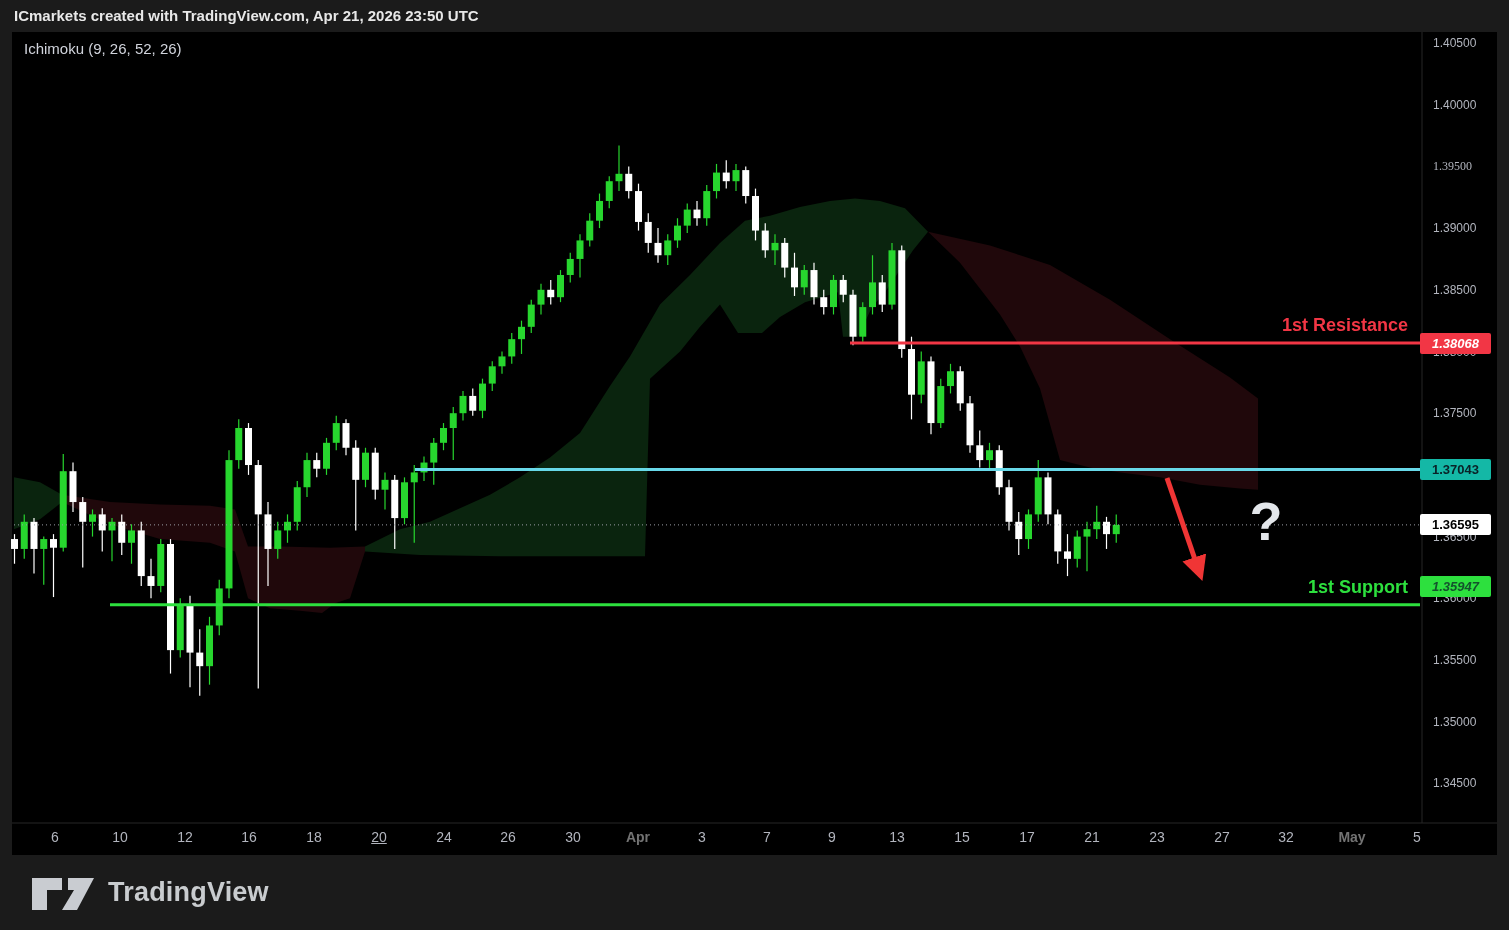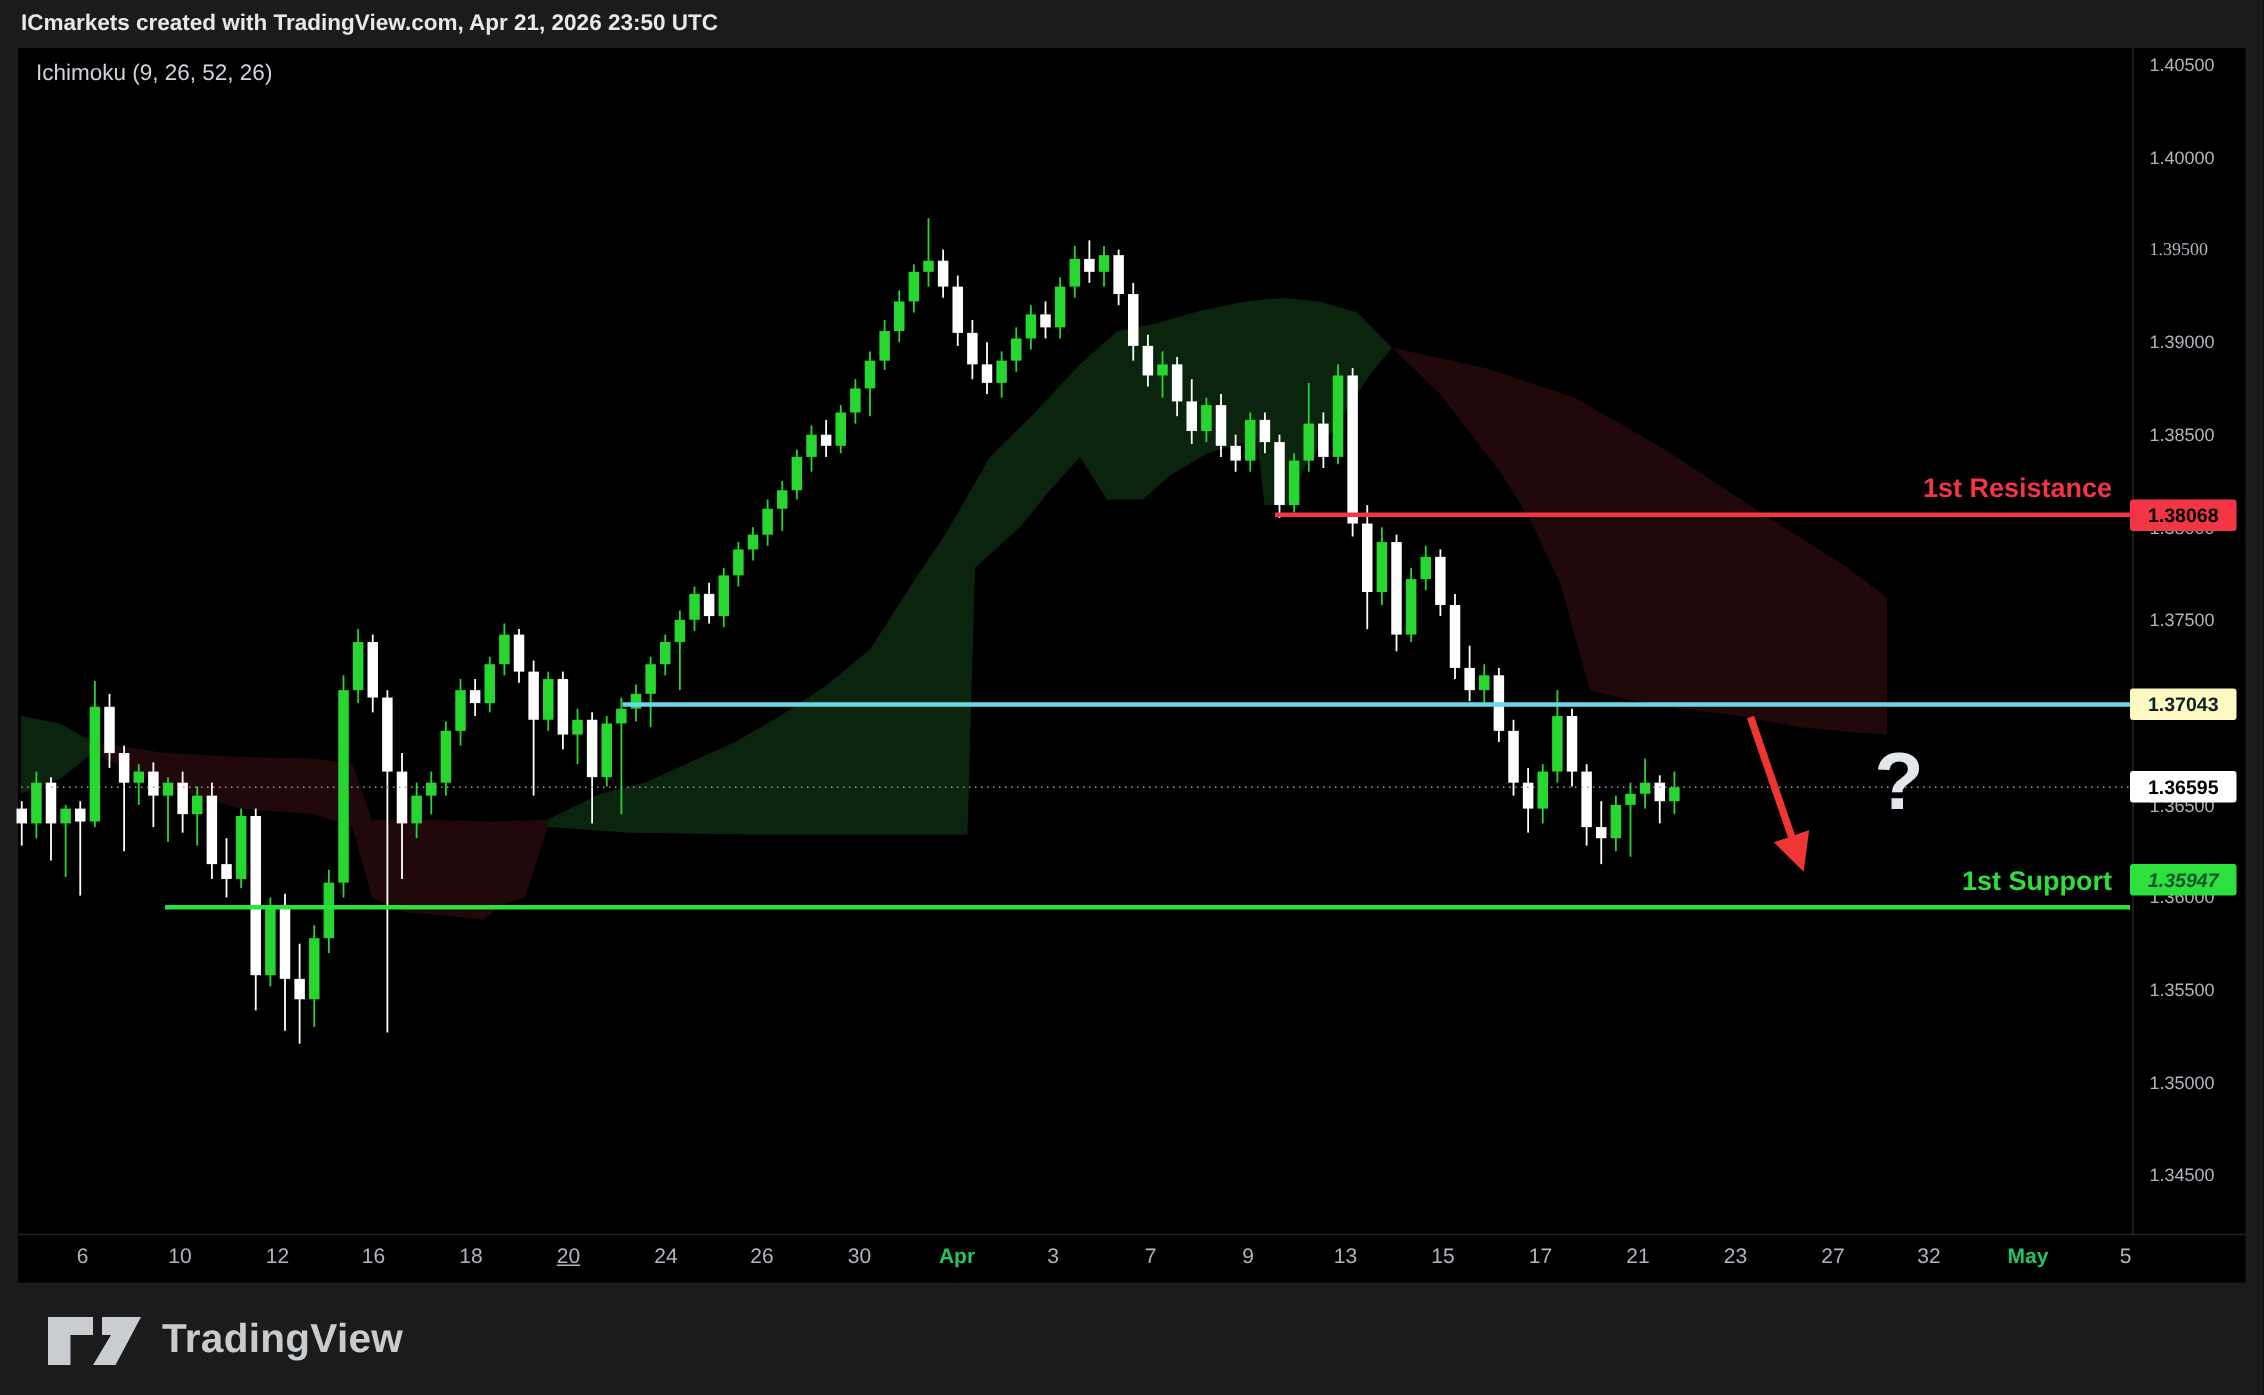--- a/index.html
+++ b/index.html
@@ -4,21 +4,21 @@
 <style>
   html,body{margin:0;padding:0;background:#111;}
   .screen{position:relative;width:1509px;height:930px;background:#1b1b1b;overflow:hidden;
           font-family:"Liberation Sans",sans-serif;}
   .stage{position:absolute;left:0;top:0;width:1509px;height:930px;}
   svg.canvas{position:absolute;left:0;top:0;}
   .topbar-title{position:absolute;left:14px;top:7px;color:#e8e8e8;font-size:15px;font-weight:bold;}
   .indicator-label{position:absolute;left:24px;top:40px;color:#d1d4dc;font-size:15px;}
   .ptick{position:absolute;left:1433px;width:70px;height:16px;color:#b2b5be;font-size:12px;line-height:16px;}
   .ttick{position:absolute;top:829px;width:44px;margin-left:-22px;text-align:center;color:#b2b5be;font-size:14px;}
-  .ttick.bold{font-weight:bold;color:#22c55e;}
+  .ttick.bold{font-weight:bold;color:#737373;}
   .chip{position:absolute;left:1420px;width:71px;height:21px;border-radius:2px;font-size:13px;font-weight:bold;
         text-align:center;line-height:21px;}
   .anno{position:absolute;width:368px;left:1040px;text-align:right;font-size:18px;font-weight:bold;}
   .anno.res{color:#f23645;}
   .anno.piv{color:#68d9e9;}
   .anno.sup{color:#2de03e;}
   .qmark{position:absolute;left:1246px;top:494px;width:40px;text-align:center;color:#e3e6ea;
          font-size:54px;font-weight:bold;line-height:1;}
   .logo{position:absolute;left:30px;top:872px;display:flex;align-items:center;gap:12px;}
   .logo-text{color:#c9cccf;font-size:27px;font-weight:bold;letter-spacing:0.2px;}
@@ -312,22 +312,22 @@
         <div class="ttick" style="left: 962px;">15</div>
         <div class="ttick" style="left: 1027px;">17</div>
         <div class="ttick" style="left: 1092px;">21</div>
         <div class="ttick" style="left: 1157px;">23</div>
         <div class="ttick" style="left: 1222px;">27</div>
         <div class="ttick" style="left: 1286px;">32</div>
         <div class="ttick bold" style="left: 1352px;">May</div>
         <div class="ttick" style="left: 1417px;">5</div>
       </div>
     <div id="chips">
-        <div class="chip" style="top: 332.609px; background: rgb(242, 54, 69); color: #000000;">1.38068</div>
-        <div class="chip" style="top: 459.094px; background: #fef9c3; color: rgb(10, 34, 39);">1.37043</div>
+        <div class="chip" style="top: 332.609px; background: rgb(242, 54, 69); color: #ffffff; font-style: italic;">1.38068</div>
+        <div class="chip" style="top: 459.094px; background: #14b8a6; color: rgb(10, 34, 39);">1.37043</div>
         <div class="chip" style="top: 514.377px; background: rgb(255, 255, 255); color: rgb(0, 0, 0);">1.36595</div>
         <div class="chip" style="top: 576px; background: rgb(45, 224, 62); color: #14532d; font-style: italic;">1.35947</div>
       </div>
 
     <div class="anno res" style="top: 315.109px;">1st Resistance</div>
     <div class="anno sup" style="top: 576.84px;">1st Support</div>
 
     <div class="qmark">?</div>
 
     <div class="logo">

